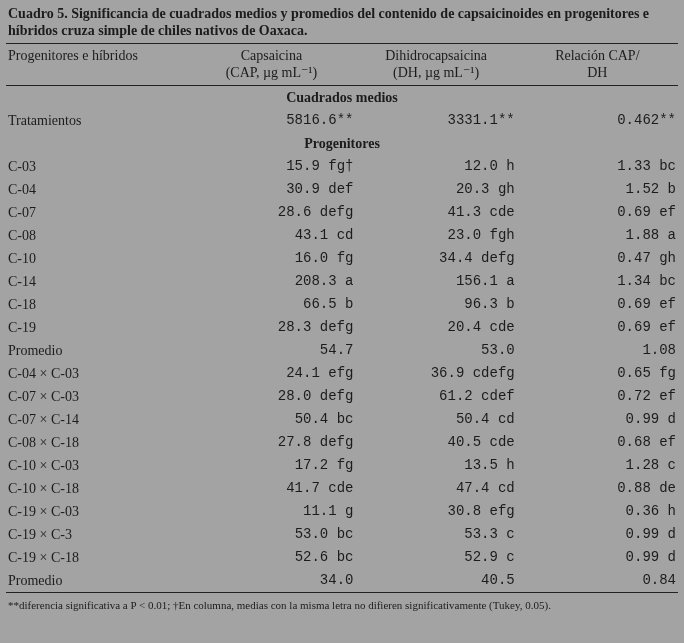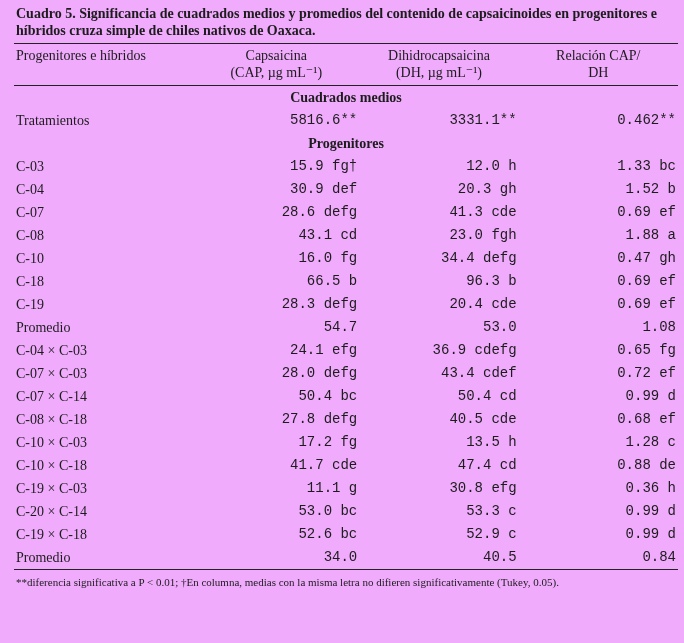--- a/index.html
+++ b/index.html
@@ -1,21 +1,21 @@
 <!DOCTYPE html>
 <html><head>
 <meta charset="utf-8">
 <style>
   * { box-sizing: border-box; }
   html, body { margin: 0; padding: 0; background: #ffffff; }
   .page {
     width: 684px;
     height: 643px;
-    padding: 5px 6px 4px 14px;
-    background: #f0abfc;
+    padding: 5px 6px 4px 6px;
+    background: #a3a3a3;
     color: #1c1c1c;
     font-family: "Liberation Serif", "DejaVu Serif", serif;
     overflow: hidden;
   }
   .caption {
     font-weight: bold;
     font-size: 14px;
     line-height: 17px;
     margin: 0 2px 4px 2px;
   }
@@ -123,20 +123,26 @@
           <td class="col-val">23.0 fgh</td>
           <td class="col-val">1.88 a</td>
         </tr>
         <tr>
           <td class="col-name">C-10</td>
           <td class="col-val">16.0 fg</td>
           <td class="col-val">34.4 defg</td>
           <td class="col-val">0.47 gh</td>
         </tr>
         <tr>
+          <td class="col-name">C-14</td>
+          <td class="col-val">208.3 a</td>
+          <td class="col-val">156.1 a</td>
+          <td class="col-val">1.34 bc</td>
+        </tr>
+        <tr>
           <td class="col-name">C-18</td>
           <td class="col-val">66.5 b</td>
           <td class="col-val">96.3 b</td>
           <td class="col-val">0.69 ef</td>
         </tr>
         <tr>
           <td class="col-name">C-19</td>
           <td class="col-val">28.3 defg</td>
           <td class="col-val">20.4 cde</td>
           <td class="col-val">0.69 ef</td>
@@ -149,21 +155,21 @@
         </tr>
         <tr>
           <td class="col-name">C-04 × C-03</td>
           <td class="col-val">24.1 efg</td>
           <td class="col-val">36.9 cdefg</td>
           <td class="col-val">0.65 fg</td>
         </tr>
         <tr>
           <td class="col-name">C-07 × C-03</td>
           <td class="col-val">28.0 defg</td>
-          <td class="col-val">43.4 cdef</td>
+          <td class="col-val">61.2 cdef</td>
           <td class="col-val">0.72 ef</td>
         </tr>
         <tr>
           <td class="col-name">C-07 × C-14</td>
           <td class="col-val">50.4 bc</td>
           <td class="col-val">50.4 cd</td>
           <td class="col-val">0.99 d</td>
         </tr>
         <tr>
           <td class="col-name">C-08 × C-18</td>
@@ -183,21 +189,21 @@
           <td class="col-val">47.4 cd</td>
           <td class="col-val">0.88 de</td>
         </tr>
         <tr>
           <td class="col-name">C-19 × C-03</td>
           <td class="col-val">11.1 g</td>
           <td class="col-val">30.8 efg</td>
           <td class="col-val">0.36 h</td>
         </tr>
         <tr>
-          <td class="col-name">C-20 × C-14</td>
+          <td class="col-name">C-19 × C-3</td>
           <td class="col-val">53.0 bc</td>
           <td class="col-val">53.3 c</td>
           <td class="col-val">0.99 d</td>
         </tr>
         <tr>
           <td class="col-name">C-19 × C-18</td>
           <td class="col-val">52.6 bc</td>
           <td class="col-val">52.9 c</td>
           <td class="col-val">0.99 d</td>
         </tr>

